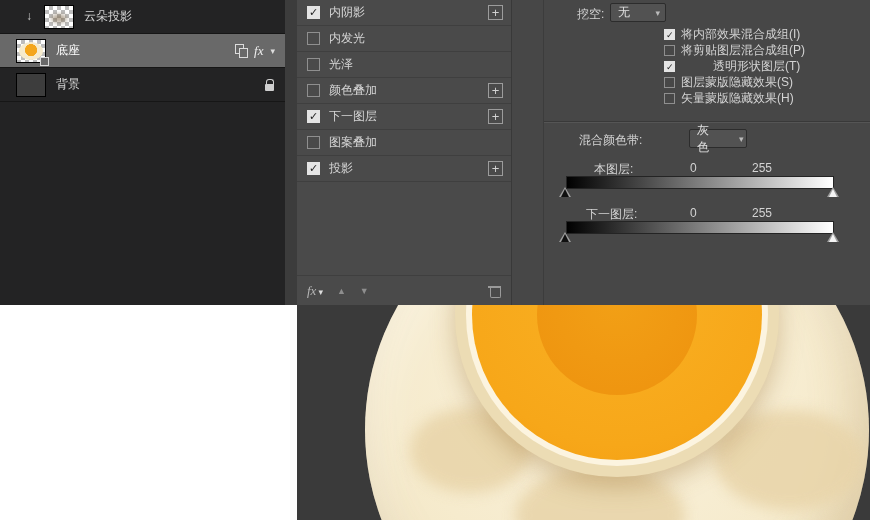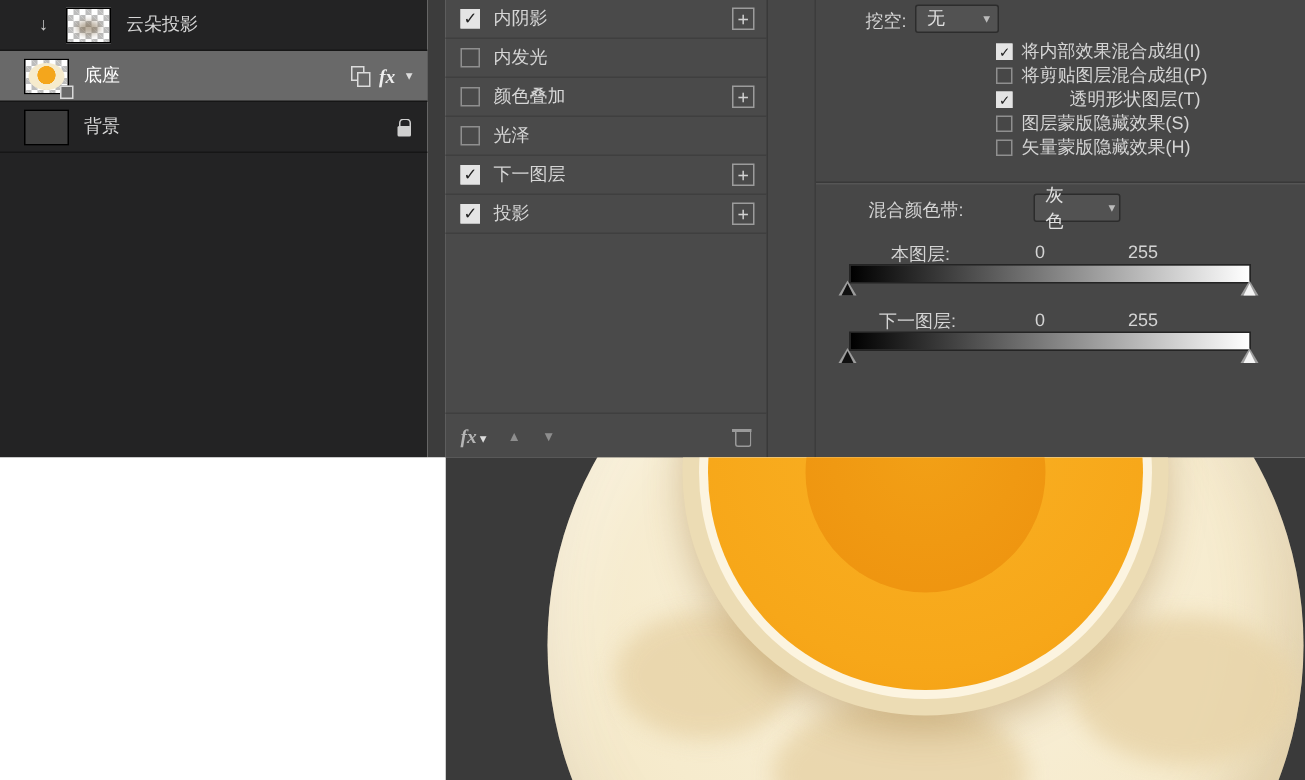--- a/index.html
+++ b/index.html
@@ -21,21 +21,21 @@
   .thumb-blob { position:absolute; left:6px; top:8px; right:6px; bottom:5px; background:rgba(115,92,58,.5); border-radius:50%; filter:blur(2px); }
   .thumb-shape { position:absolute; inset:2px; border-radius:50%; background:radial-gradient(circle at 50% 45%, #f4a61c 0 38%, #f6ebcd 40% 100%); }
   .thumb-badge { position:absolute; right:-4px; bottom:-4px; width:9px; height:9px; background:#696969; border:1px solid #d9d9d9; }
   .thumb-solid { background:#3d3d3d; border:1px solid #000; }
   .layer-name { margin-left:10px; }
   .layer-name.underlined { }
   .row-right { margin-left:auto; margin-right:10px; display:flex; align-items:center; gap:7px; }
   .copy-icon { position:relative; width:12px; height:13px; }
   .copy-icon::before { content:""; position:absolute; left:0; top:0; width:7px; height:8px; border:1px solid #dcdcdc; }
   .copy-icon::after { content:""; position:absolute; left:4px; top:4px; width:7px; height:8px; border:1px solid #dcdcdc; background:#696969; }
-  .fx-text { font-family:"Liberation Serif",serif; font-style:italic; font-size:13px; color:#efefef;font-weight:bold; }
+  .fx-text { font-family:"Liberation Serif",serif; font-style:italic; font-size:13px; color:#efefef; }
   .chev { font-size:9px; color:#dddddd; }
   .chev::before { content:"▾"; }
   .lock-icon { position:relative; width:10px; height:12px; }
   .lock-icon::before { content:""; position:absolute; left:1px; top:0; width:6px; height:6px; border:1.5px solid #cfcfcf; border-bottom:none; border-radius:3px 3px 0 0; }
   .lock-icon::after { content:""; position:absolute; left:0; top:5px; width:9px; height:7px; background:#cfcfcf; border-radius:1px; }
 
   
   .panel-gap { position:absolute; left:285px; top:0; width:12px; height:305px; background:#3c3c3c; }
 
   
@@ -138,31 +138,35 @@
         <span class="cb checked"></span>
         <span class="fx-label">内阴影</span>
         <span class="add-btn"></span>
       </div>
       <div class="fx-row">
         <span class="cb"></span>
         <span class="fx-label">内发光</span>
       </div>
       <div class="fx-row">
         <span class="cb"></span>
+        <span class="fx-label">光泽</span>
+      </div>
+      <div class="fx-row">
+        <span class="cb"></span>
         <span class="fx-label">颜色叠加</span>
         <span class="add-btn"></span>
-      </div>
-      <div class="fx-row">
-        <span class="cb"></span>
-        <span class="fx-label">光泽</span>
       </div>
       <div class="fx-row">
         <span class="cb checked"></span>
         <span class="fx-label">下一图层</span>
         <span class="add-btn"></span>
+      </div>
+      <div class="fx-row">
+        <span class="cb"></span>
+        <span class="fx-label">图案叠加</span>
       </div>
       <div class="fx-row">
         <span class="cb checked"></span>
         <span class="fx-label">投影</span>
         <span class="add-btn"></span>
       </div>
 
       <div class="fx-footer">
         <span class="footer-fx">
           <span class="fx-text">fx</span>

